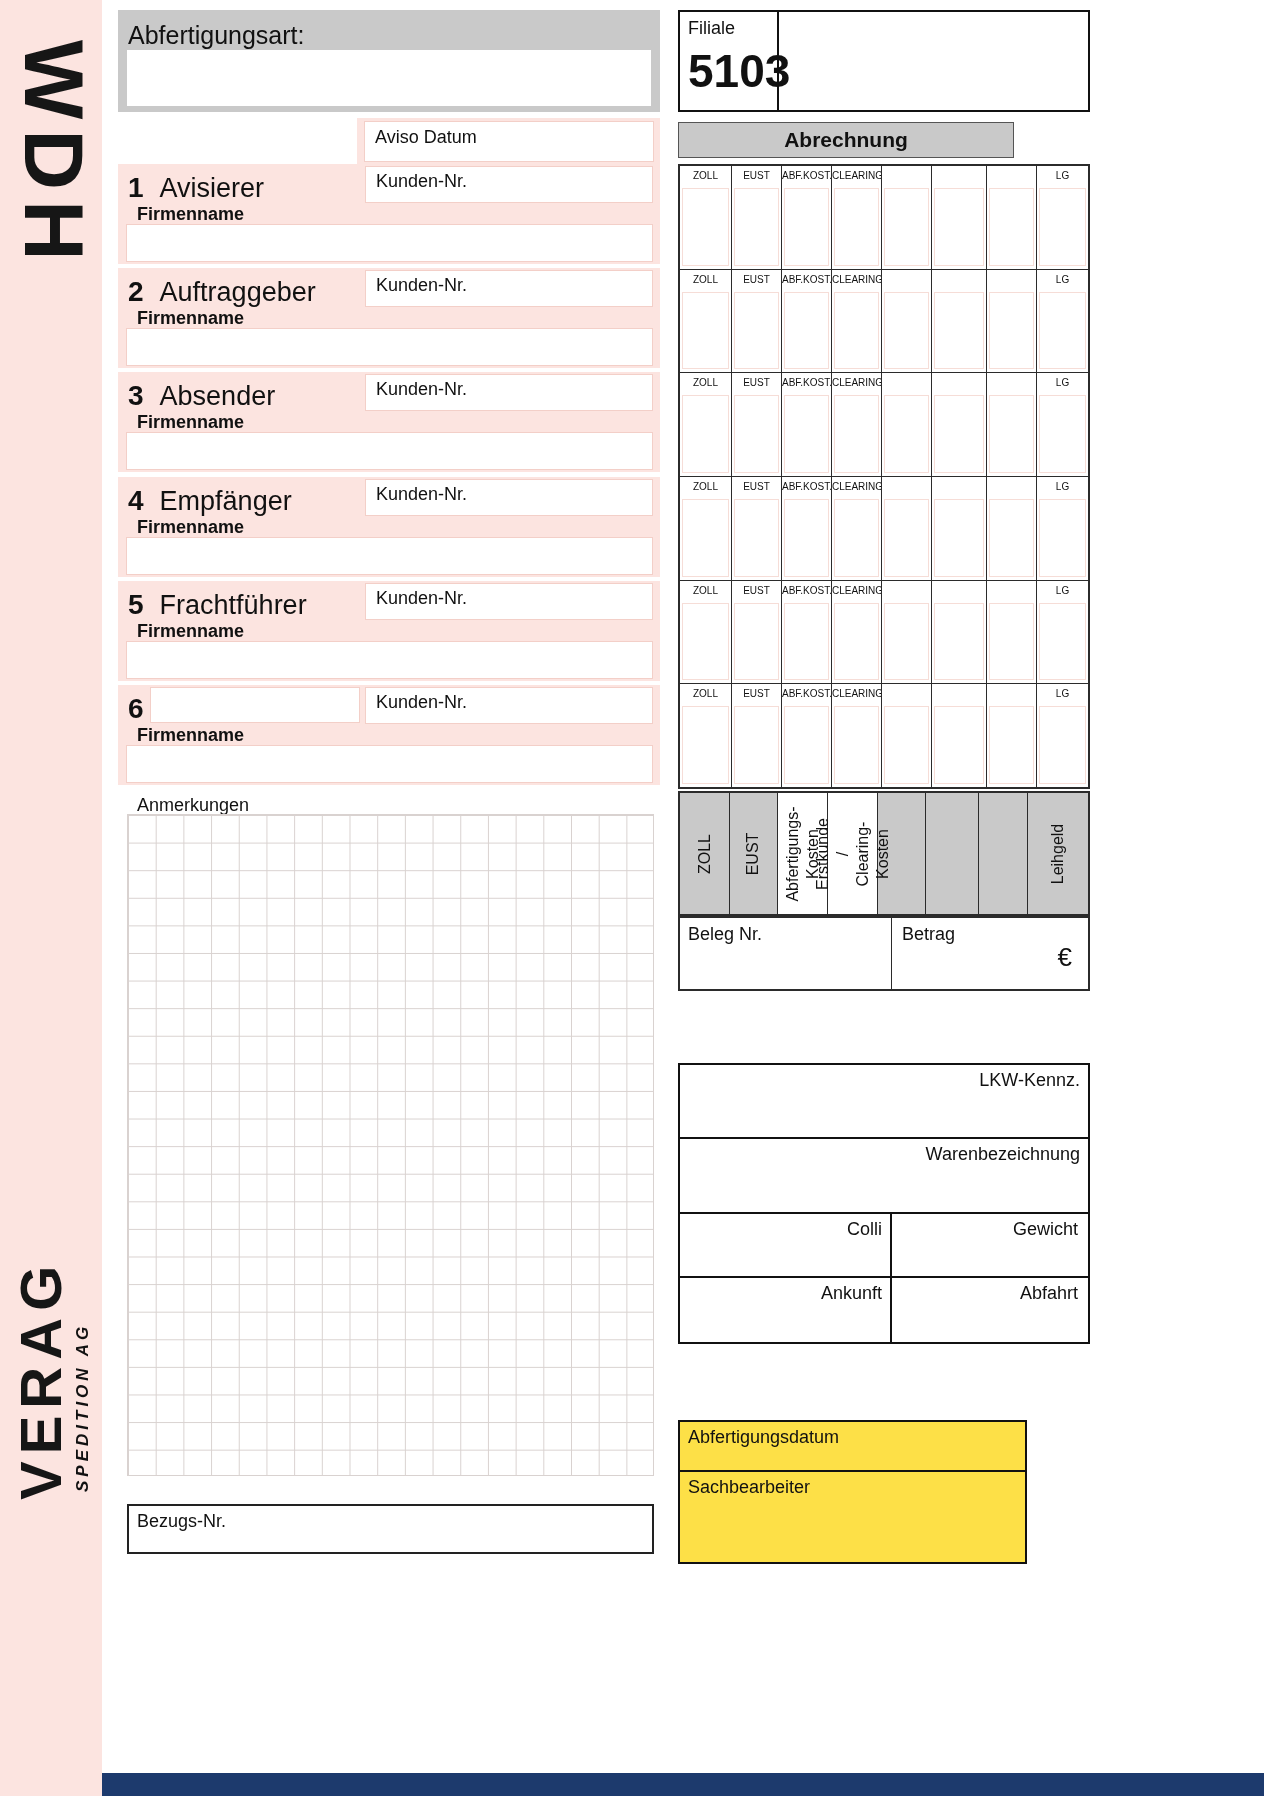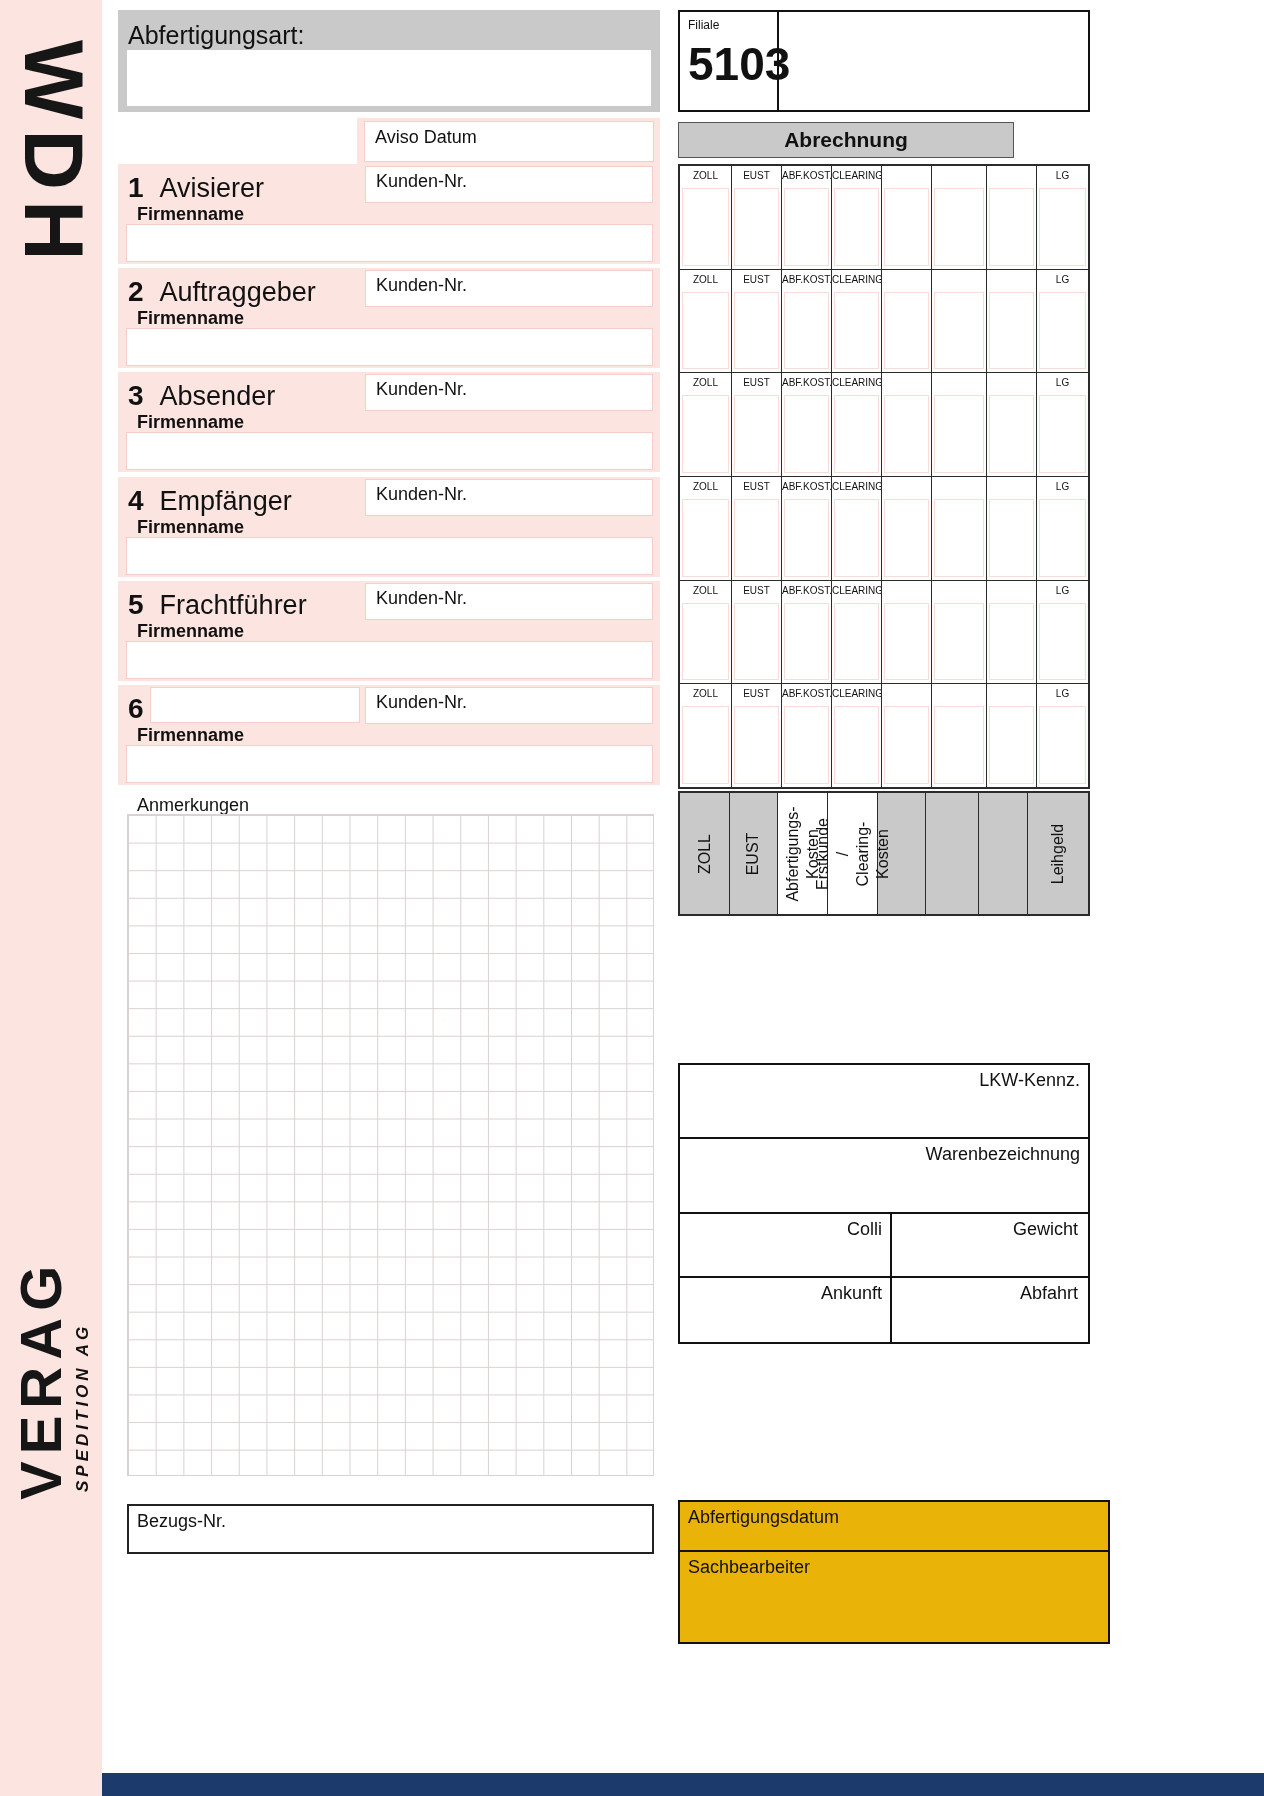--- a/index.html
+++ b/index.html
@@ -17,21 +17,21 @@
 
   .footer-bar { position:absolute; left:102px; top:1773px; width:1162px; height:23px; background:#1d3a6d; }
 
   
   .abf-box { position:absolute; left:118px; top:10px; width:542px; height:102px; background:#c9c9c9; }
   .abf-label { position:absolute; left:10px; top:11px; font-size:25px; }
   .abf-input { position:absolute; left:9px; top:40px; width:524px; height:56px; background:#fff; }
 
   .filiale-box { position:absolute; left:678px; top:10px; width:412px; height:102px; border:2px solid #111; display:flex; background:#fff; }
   .filiale-cell { width:99px; border-right:2px solid #111; padding:6px 8px; }
-  .filiale-label { font-size:12px; }
+  .filiale-label { font-size:18px; }
   .filiale-number { font-size:46px; font-weight:bold; margin-top:5px; letter-spacing:0px; }
   .posnr-cell { flex:1; padding:6px 10px; font-size:18px; }
 
   
   .aviso-strip { position:absolute; left:357px; top:118px; width:303px; height:46px; background:#fce4e0; }
   .aviso-box { position:absolute; left:364px; top:121px; width:290px; height:41px; background:#fff; border:1px solid #f3cfc8; padding:5px 10px; font-size:18px; }
 
   
   .abrechnung-header { position:absolute; left:678px; top:122px; width:336px; height:36px; background:#c9c9c9;
        border:1px solid #555; display:flex; align-items:center; justify-content:center; font-size:21px; font-weight:bold; }
@@ -79,21 +79,21 @@
   .lkw-group { position:absolute; left:678px; top:1063px; width:412px; border:2.5px solid #111; background:#fff;text-align:right; }
   .grp-row { border-bottom:2px solid #111; padding:5px 8px; font-size:18px; }
   .grp-row.h74 { height:74px; }
   .grp-row.h75 { height:75px; }
   .grp-row:last-child { border-bottom:none; }
   .split-row { border-bottom:2px solid #111; display:flex; height:64px; padding:0; }
   .split-row:last-child { border-bottom:none; }
   .split-left { width:212px; border-right:2px solid #111; padding:5px 8px; font-size:18px; }
   .split-right { flex:1; padding:5px 10px; font-size:18px; }
 
-  .proc-group { position:absolute; left:678px; top:1500px; width:432px; border:2.5px solid #111; background:#eab308; }
+  .proc-group { position:absolute; left:678px; top:1420px; width:349px; border:2.5px solid #111; background:#fde047; }
   .proc-row1 { height:50px; border-bottom:2px solid #111; padding:5px 8px; font-size:18px; }
   .proc-row2 { height:90px; padding:5px 8px; font-size:18px; }
 </style>
 </head>
 <body>
 
 <div class="page">
 
   <div class="sidebar">
     <div class="wdh">WDH</div>
@@ -348,20 +348,29 @@
         <span class="vlabel"></span>
       </div>
       <div class="abr-fcell shaded" style="width: 50px;">
         <span class="vlabel"></span>
       </div>
       <div class="abr-fcell shaded last">
         <span class="vlabel">Leihgeld</span>
       </div>
     </div>
 
+  <div class="beleg-box">
+    <div class="beleg-cell">
+      <span>Beleg Nr.</span>
+    </div>
+    <div class="betrag-cell">
+      <span>Betrag</span>
+      <span class="euro">€</span>
+    </div>
+  </div>
 
   <div class="parties">
 
     <div class="party">
       <div class="party-title">
         <span class="party-num">1</span>
         <span class="party-name-label">Avisierer</span>
       </div>
       <div class="kunden-box">
         <span>Kunden-Nr.</span>

